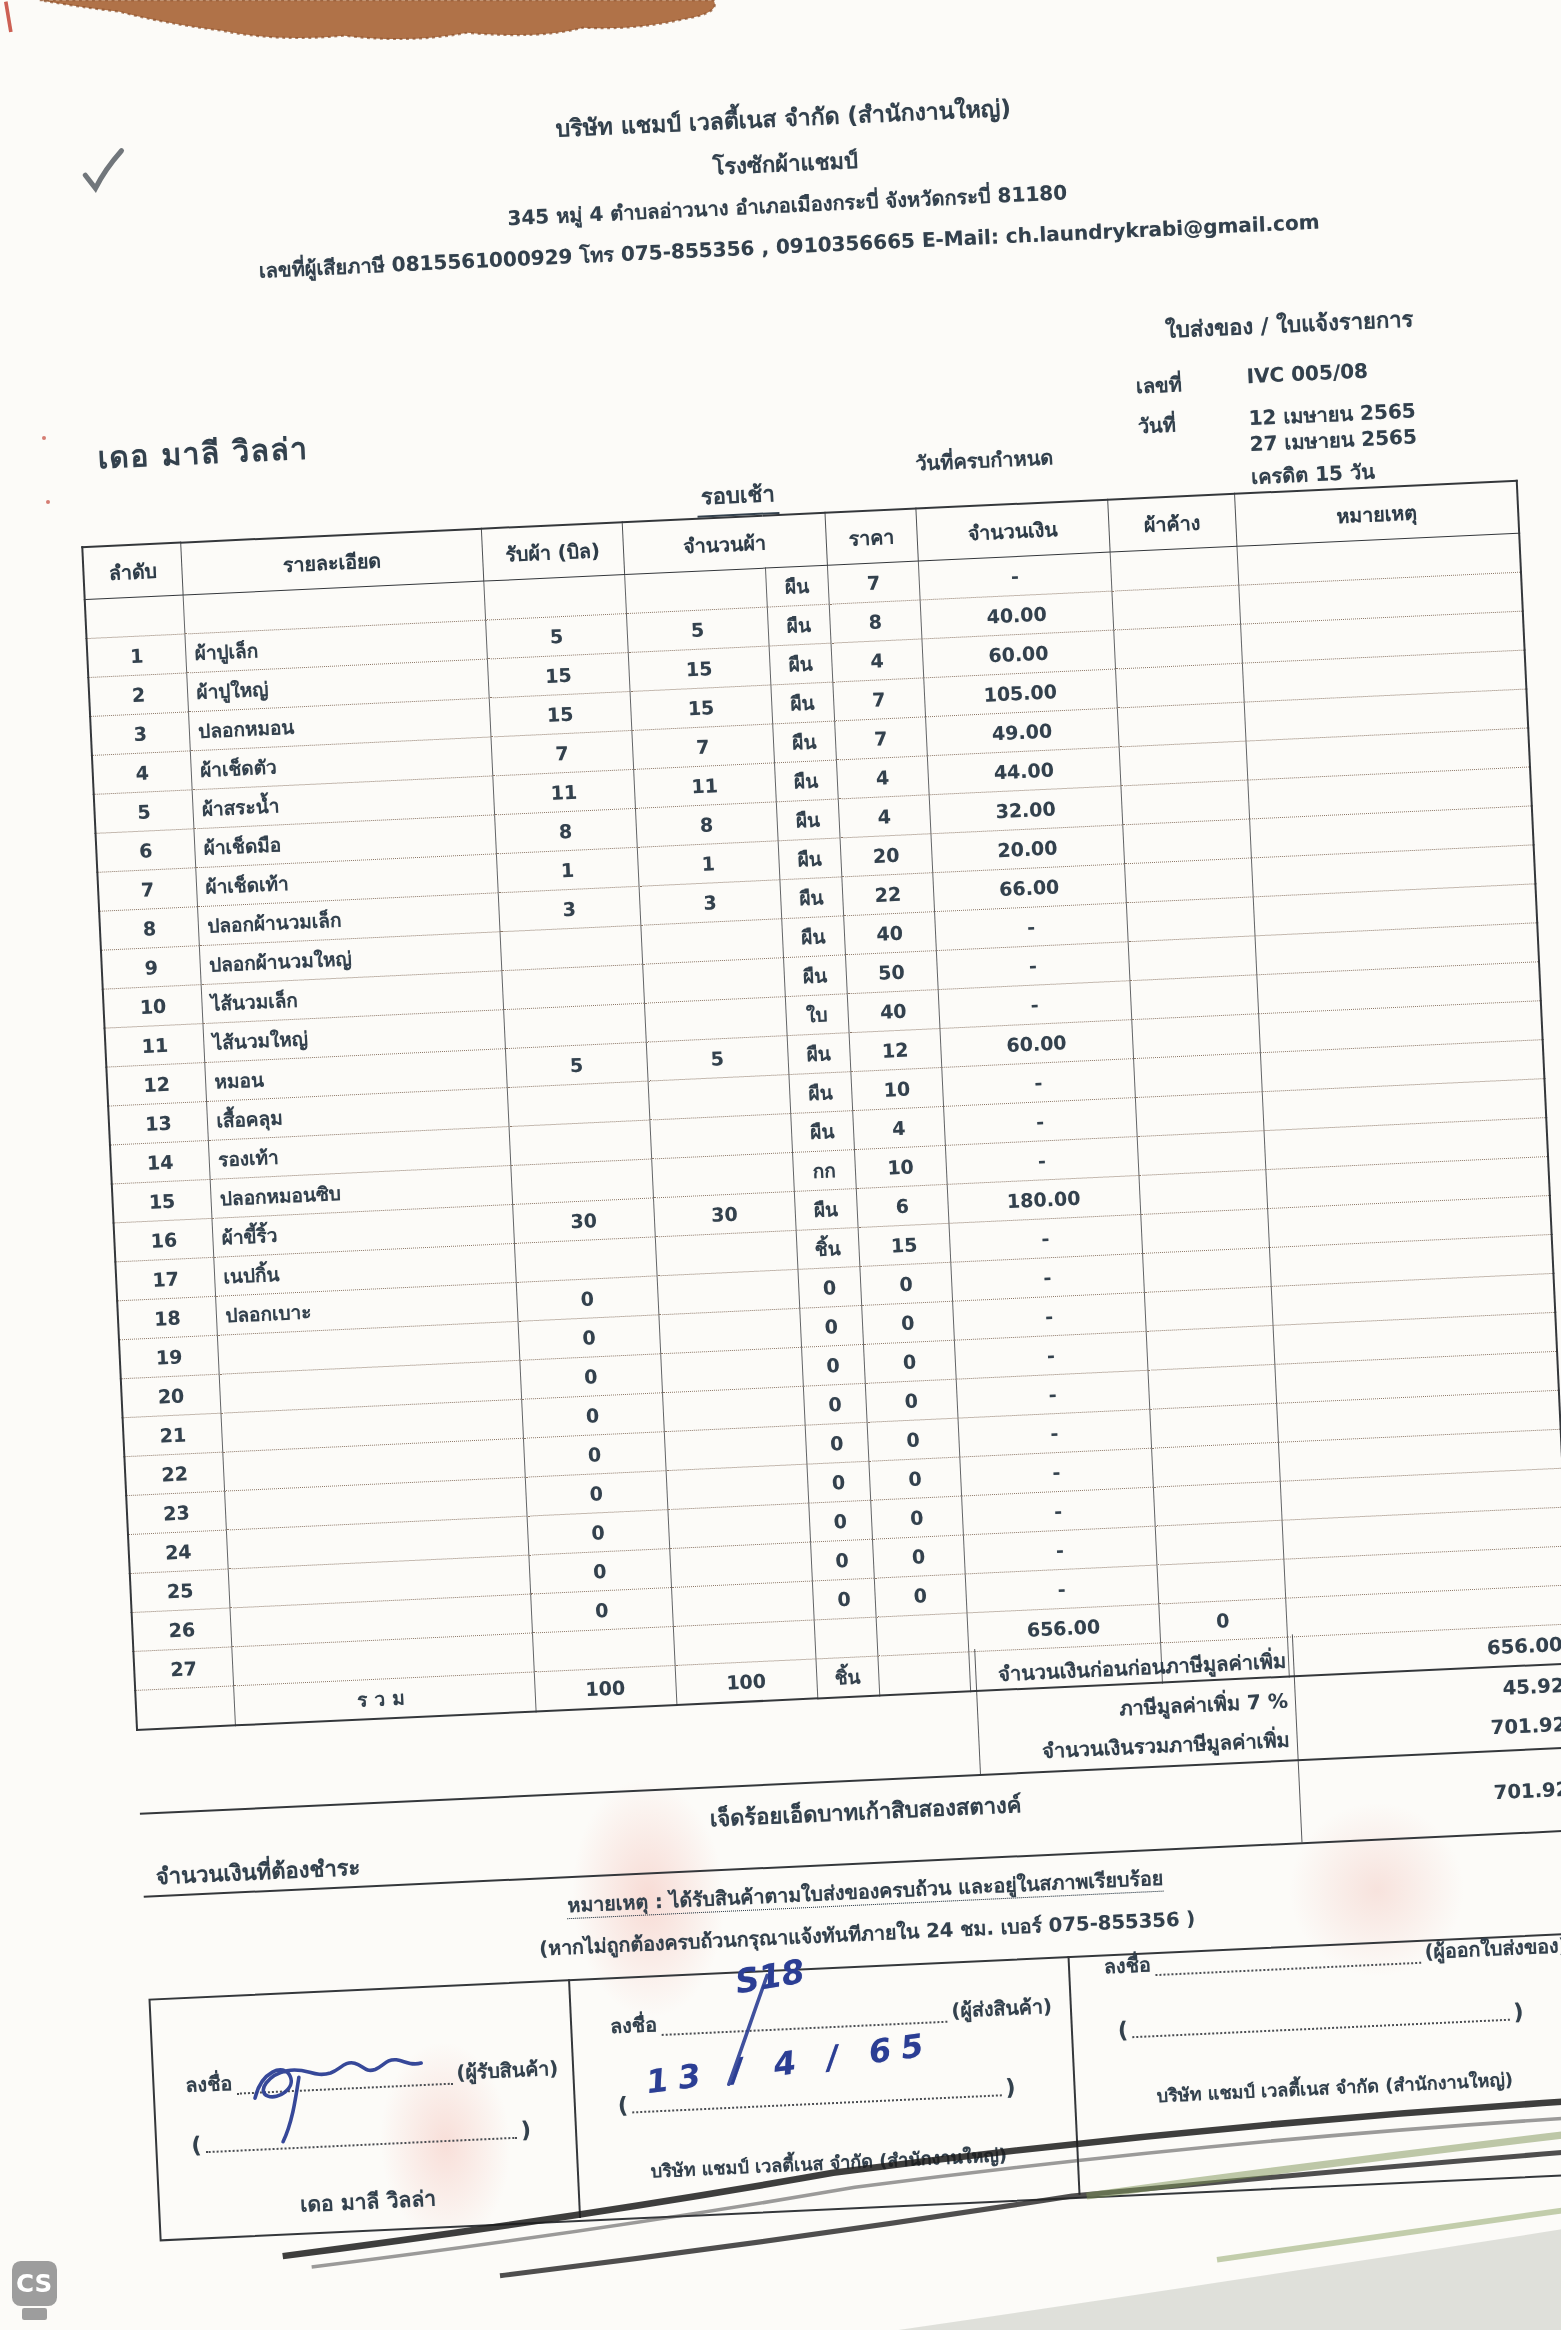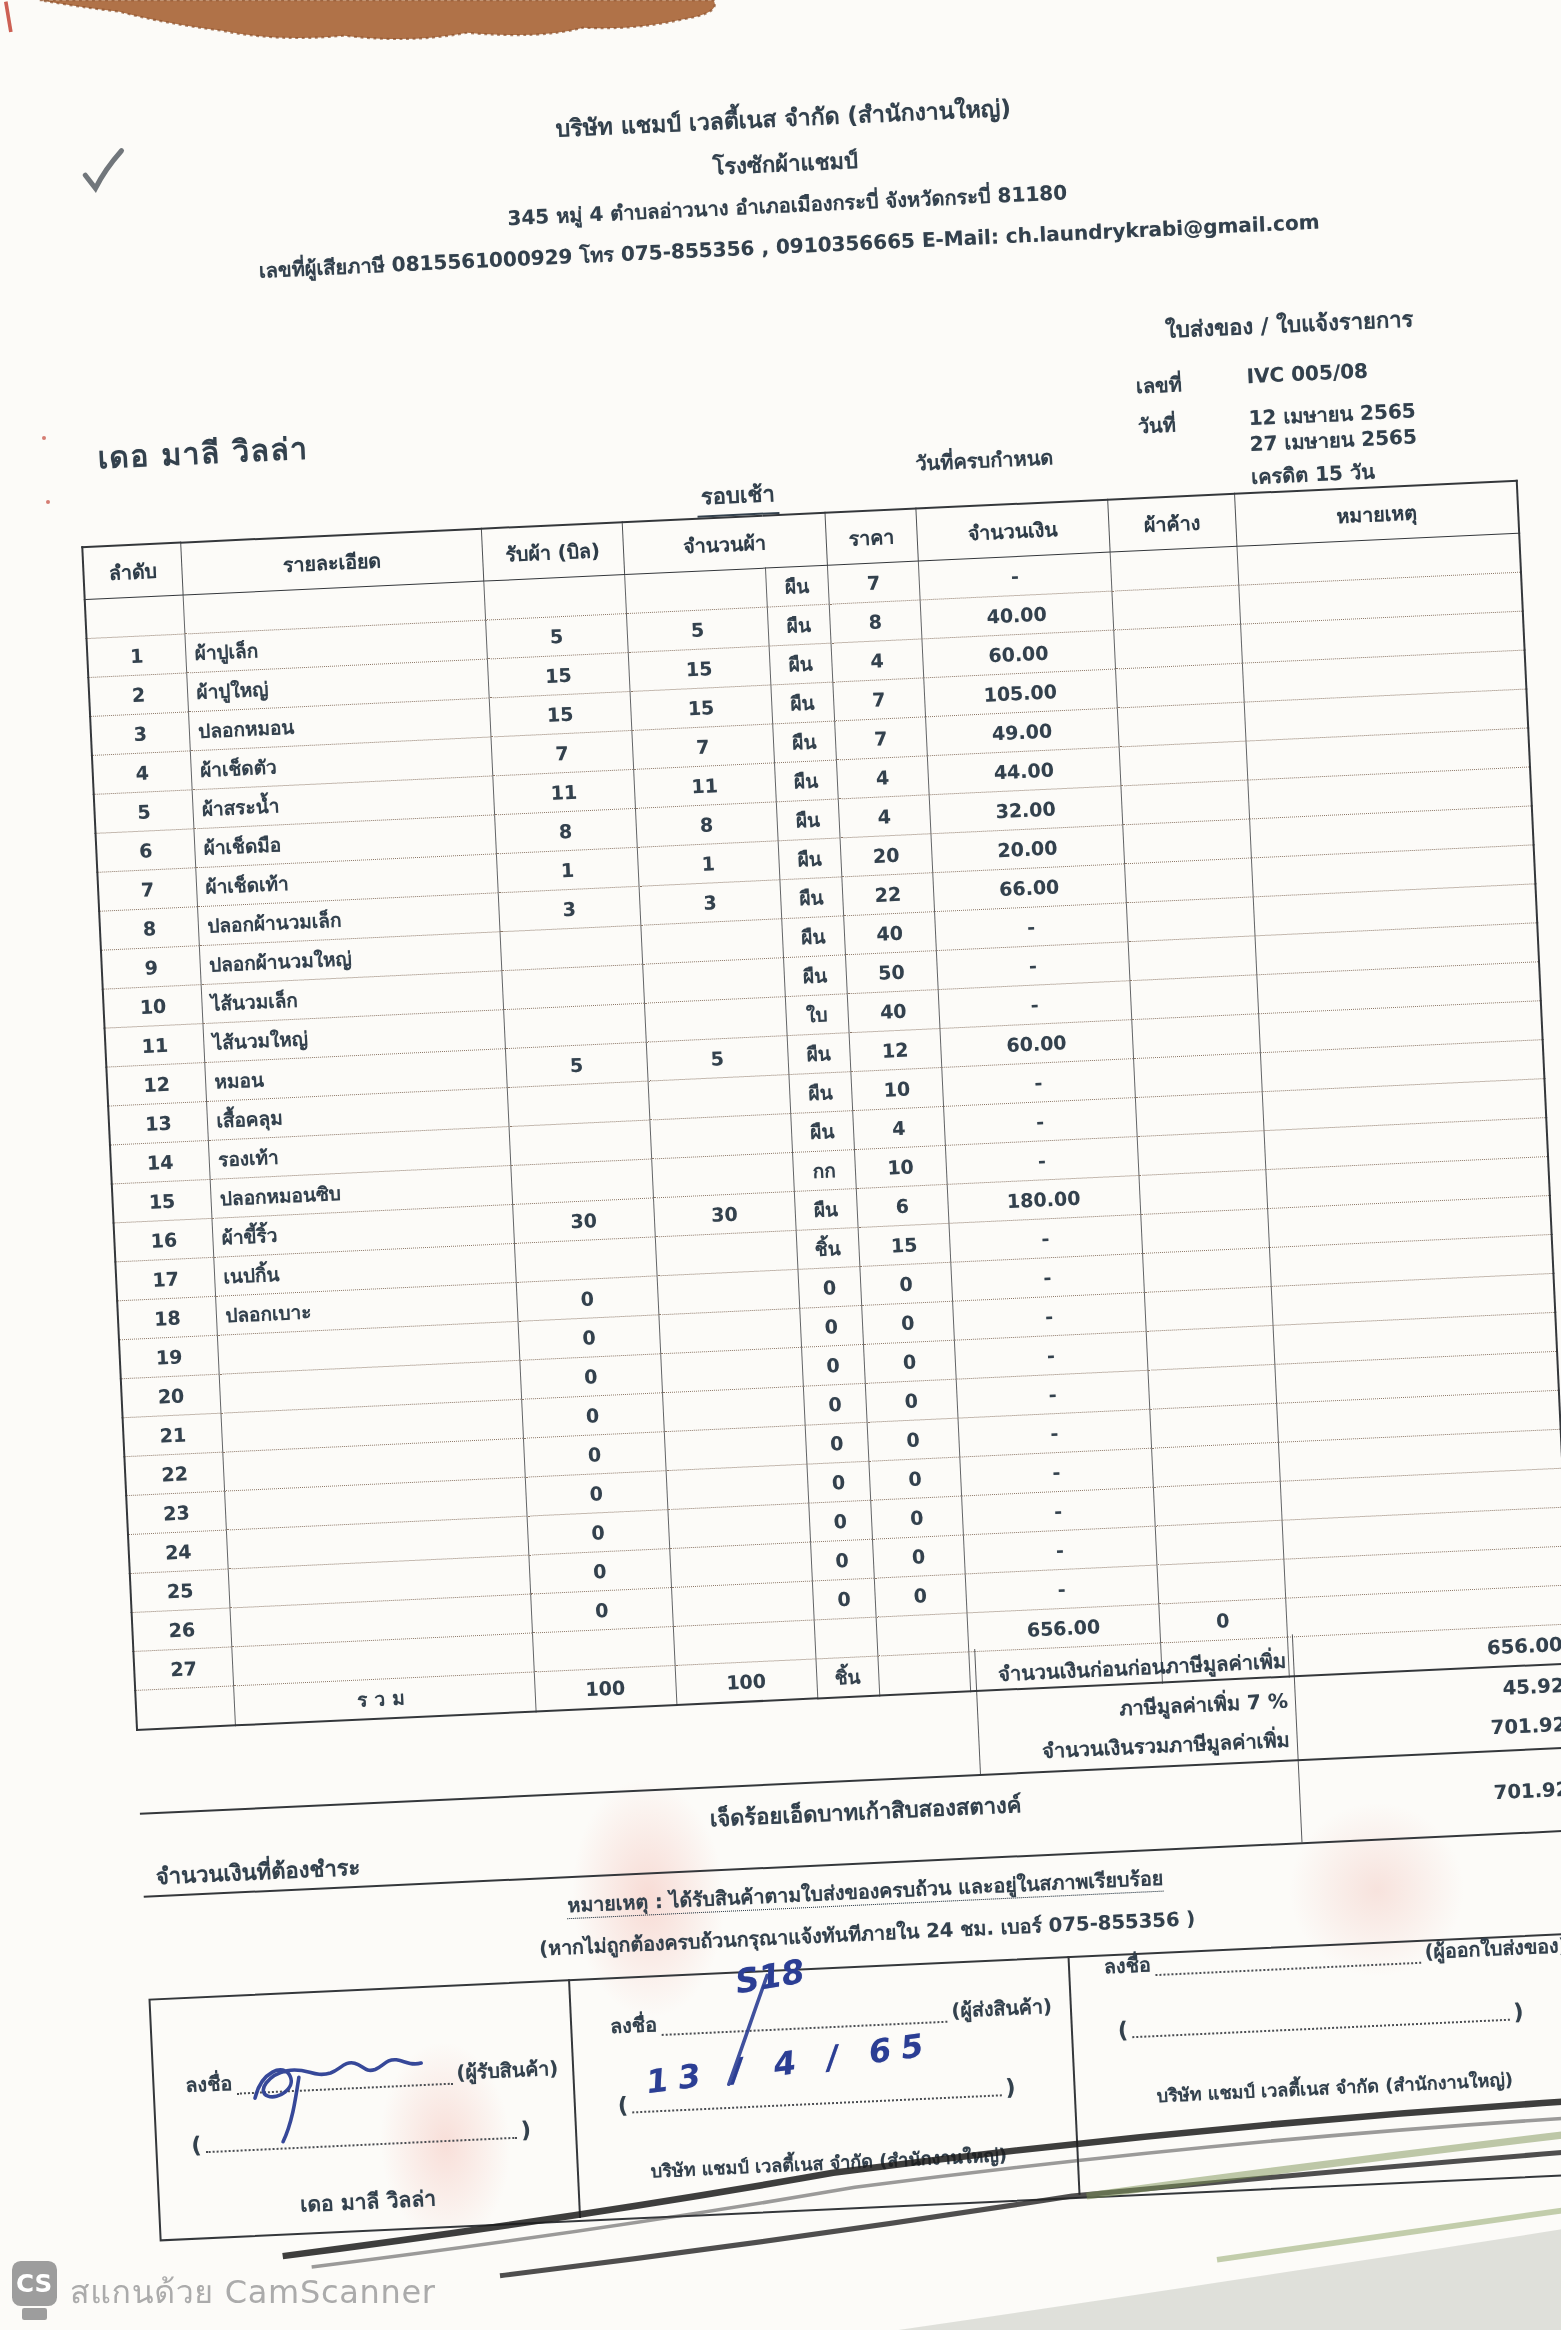--- a/index.html
+++ b/index.html
@@ -557,16 +557,15 @@
     <path d="M390,3115 Q800,3062 1150,3000 Q1650,2935 2156,2902" fill="none" stroke="#1c1c1c" stroke-width="9" opacity="0.85"></path>
     <path d="M430,3130 Q830,3080 1180,3020 Q1680,2955 2156,2925" fill="none" stroke="#3a3a3a" stroke-width="5" opacity="0.5"></path>
     <path d="M690,3142 Q1090,3093 1480,3032 Q1830,2998 2156,2972" fill="none" stroke="#232323" stroke-width="7" opacity="0.8"></path>
     <path d="M1500,3032 Q1820,2988 2156,2948" fill="none" stroke="#7d9455" stroke-width="10" opacity="0.5"></path>
     <path d="M1680,3120 Q1940,3082 2156,3052" fill="none" stroke="#87a05e" stroke-width="8" opacity="0.5"></path>
     <path d="M1240,3217 Q1700,3150 2156,3078 L2156,3217 Z" fill="#aab0a2" opacity="0.35"></path>
   </svg>
 
   <div class="cs-logo">CS</div>
   <div class="cs-tab"></div>
-  <div class="cs-text">สแกนด้วย CamScanner</div>
 
 </div>
 
 
 </body></html>

